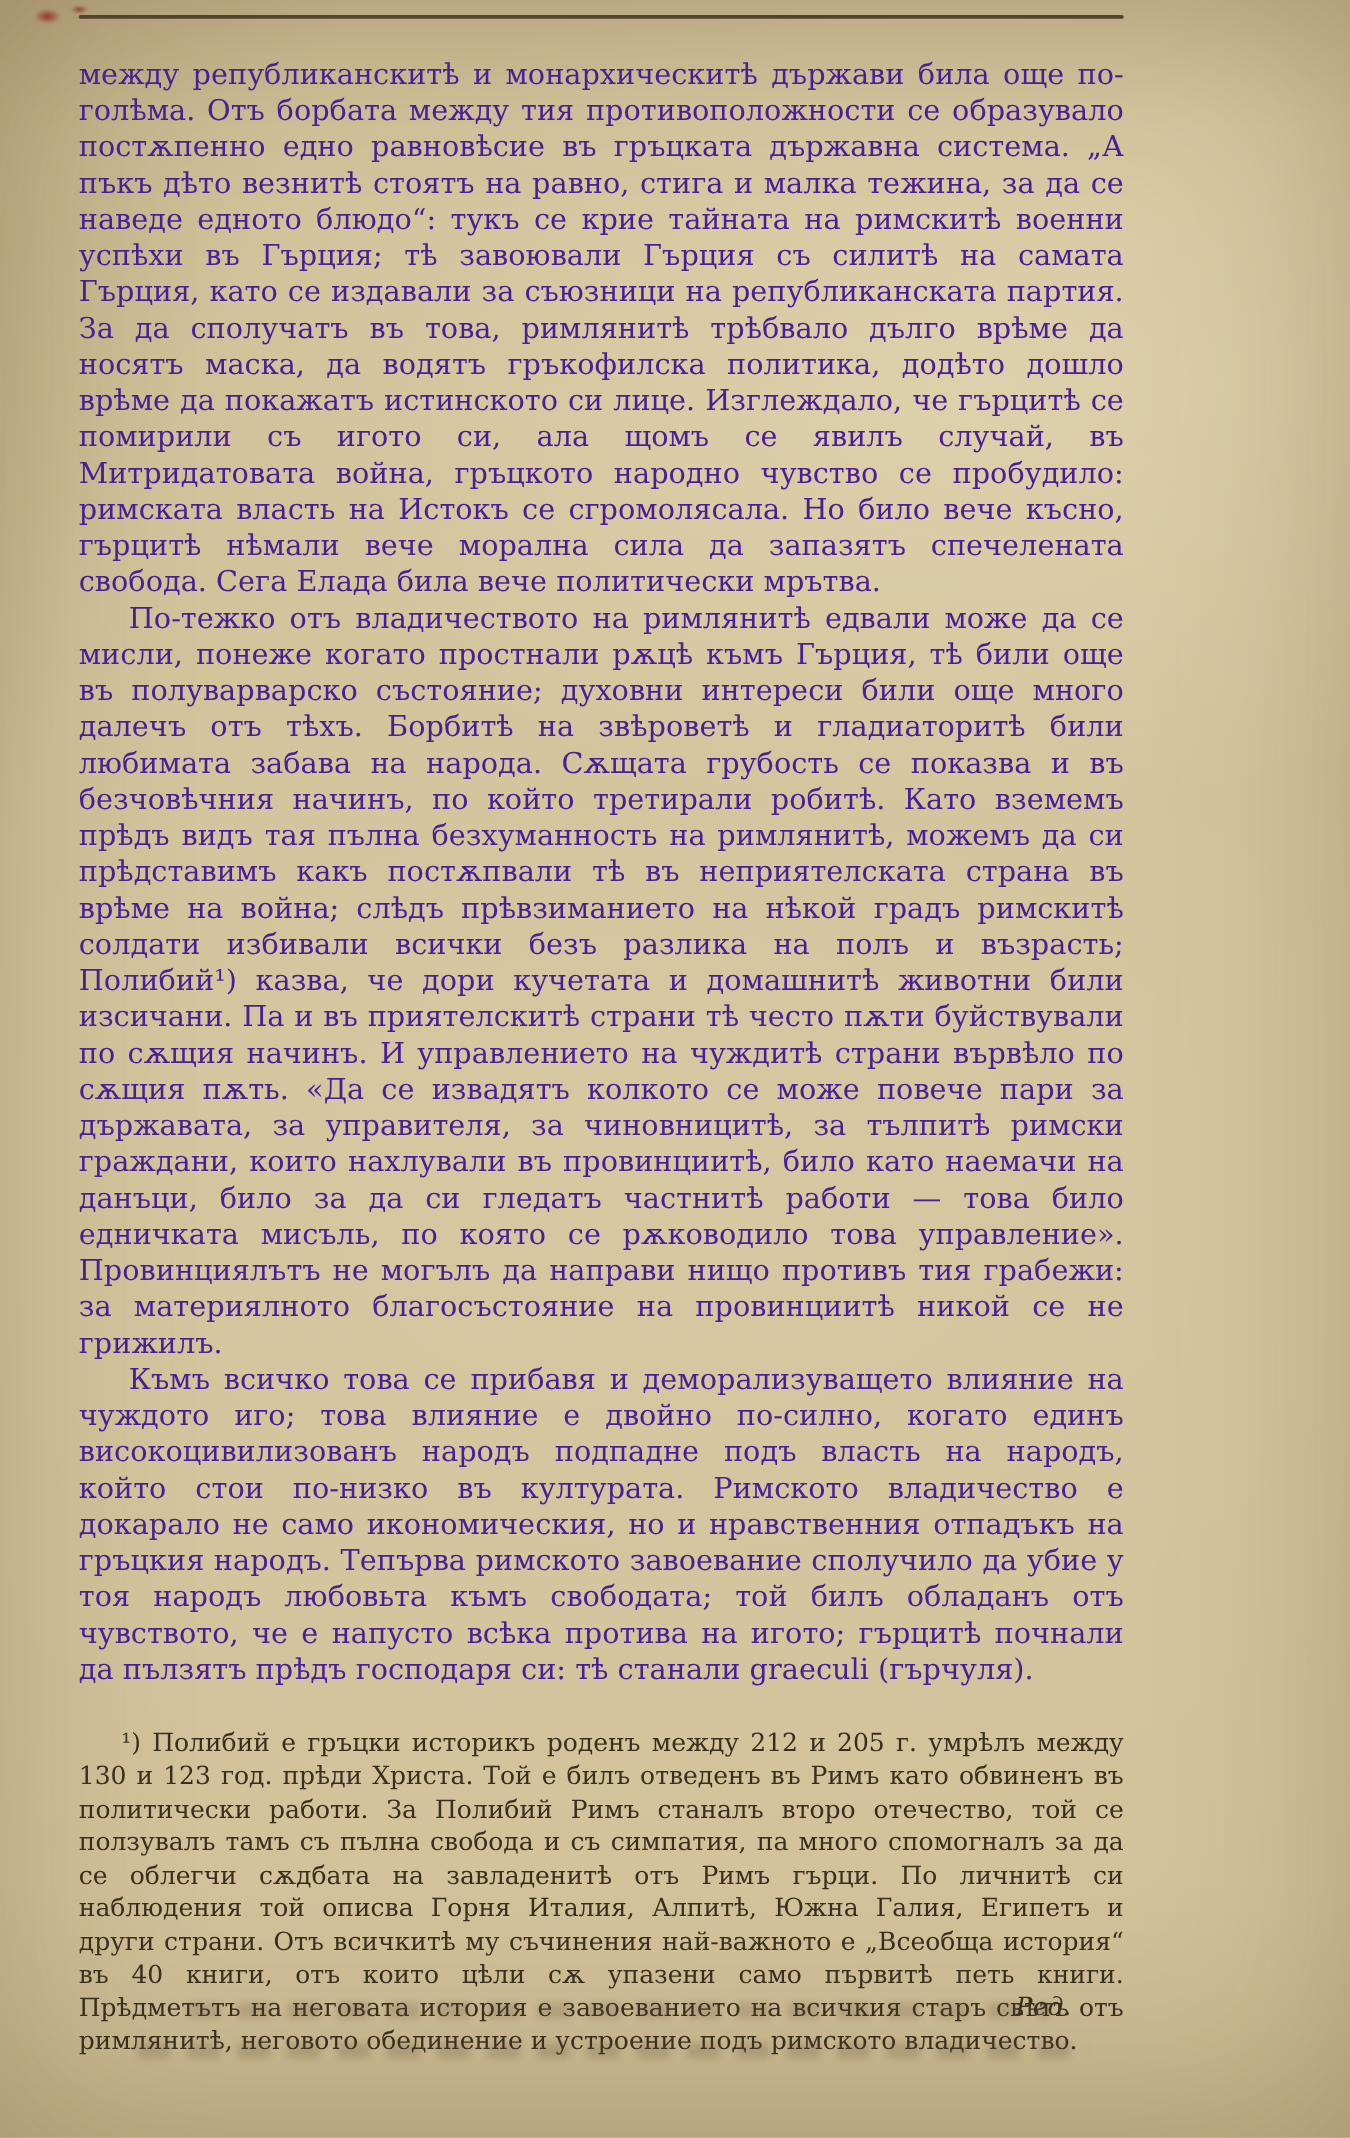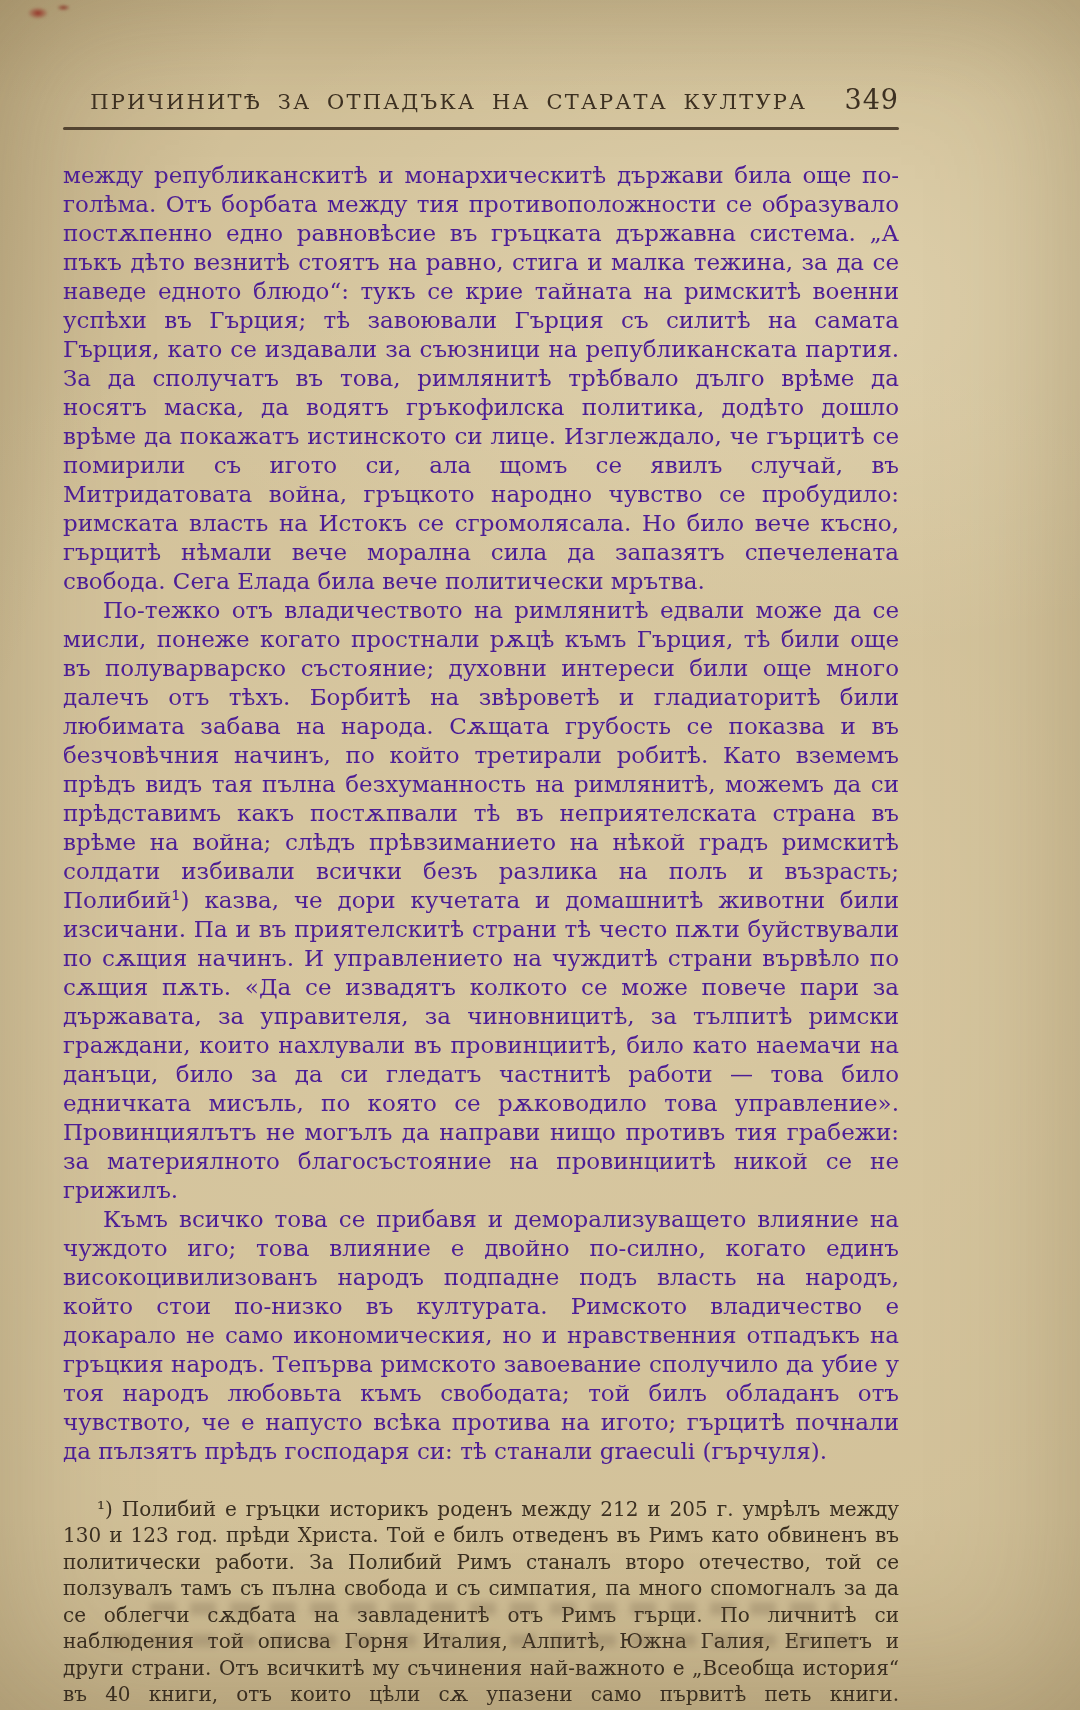--- a/index.html
+++ b/index.html
@@ -103,24 +103,20 @@
   .ghost-line.l2 { top: 1634px; left: 110px; width: 760px; }
 </style>
 </head>
 <body>
 
 <div class="vignette"></div>
 <div class="ink-smudge"></div>
 
 <div class="page">
 
-  <header class="page-header">
-    <div class="running-title">ПРИЧИНИТѢ ЗА ОТПАДЪКА НА СТАРАТА КУЛТУРА</div>
-    <div class="page-number">349</div>
-  </header>
 
   <div class="header-rule"></div>
 
   <main class="body-text">
     <p class="para no-indent">между републиканскитѣ и монархическитѣ държави била още по-голѣма. Отъ борбата между тия противоположности се образувало постѫпенно едно равновѣсие въ гръцката държавна система. „А пъкъ дѣто везнитѣ стоятъ на равно, стига и малка тежина, за да се наведе едното блюдо“: тукъ се крие тайната на римскитѣ военни успѣхи въ Гърция; тѣ завоювали Гърция съ силитѣ на самата Гърция, като се издавали за съюзници на републиканската партия. За да сполучатъ въ това, римлянитѣ трѣбвало дълго врѣме да носятъ маска, да водятъ гръкофилска политика, додѣто дошло врѣме да покажатъ истинското си лице. Изглеждало, че гърцитѣ се помирили съ игото си, ала щомъ се явилъ случай, въ Митридатовата война, гръцкото народно чувство се пробудило: римската власть на Истокъ се сгромолясала. Но било вече късно, гърцитѣ нѣмали вече морална сила да запазятъ спечелената свобода. Сега Елада била вече политически мрътва.</p>
     <p class="para indent">По-тежко отъ владичеството на римлянитѣ едвали може да се мисли, понеже когато простнали рѫцѣ къмъ Гърция, тѣ били още въ полуварварско състояние; духовни интереси били още много далечъ отъ тѣхъ. Борбитѣ на звѣроветѣ и гладиаторитѣ били любимата забава на народа. Сѫщата грубость се показва и въ безчовѣчния начинъ, по който третирали робитѣ. Като вземемъ прѣдъ видъ тая пълна безхуманность на римлянитѣ, можемъ да си прѣдставимъ какъ постѫпвали тѣ въ неприятелската страна въ врѣме на война; слѣдъ прѣвзиманието на нѣкой градъ римскитѣ солдати избивали всички безъ разлика на полъ и възрасть; Полибий¹) казва, че дори кучетата и домашнитѣ животни били изсичани. Па и въ приятелскитѣ страни тѣ често пѫти буйствували по сѫщия начинъ. И управлението на чуждитѣ страни вървѣло по сѫщия пѫть. «Да се извадятъ колкото се може повече пари за държавата, за управителя, за чиновницитѣ, за тълпитѣ римски граждани, които нахлували въ провинциитѣ, било като наемачи на данъци, било за да си гледатъ частнитѣ работи — това било едничката мисъль, по която се рѫководило това управление». Провинциялътъ не могълъ да направи нищо противъ тия грабежи: за материялното благосъстояние на провинциитѣ никой се не грижилъ.</p>
     <p class="para indent">Къмъ всичко това се прибавя и деморализуващето влияние на чуждото иго; това влияние е двойно по-силно, когато единъ високоцивилизованъ народъ подпадне подъ власть на народъ, който стои по-низко въ културата. Римското владичество е докарало не само икономическия, но и нравственния отпадъкъ на гръцкия народъ. Тепърва римското завоевание сполучило да убие у тоя народъ любовьта къмъ свободата; той билъ обладанъ отъ чувството, че е напусто всѣка противa на игото; гърцитѣ почнали да пълзятъ прѣдъ господаря си: тѣ станали graeculi (гърчуля).</p>
   </main>
 
   <footer class="footnote">

